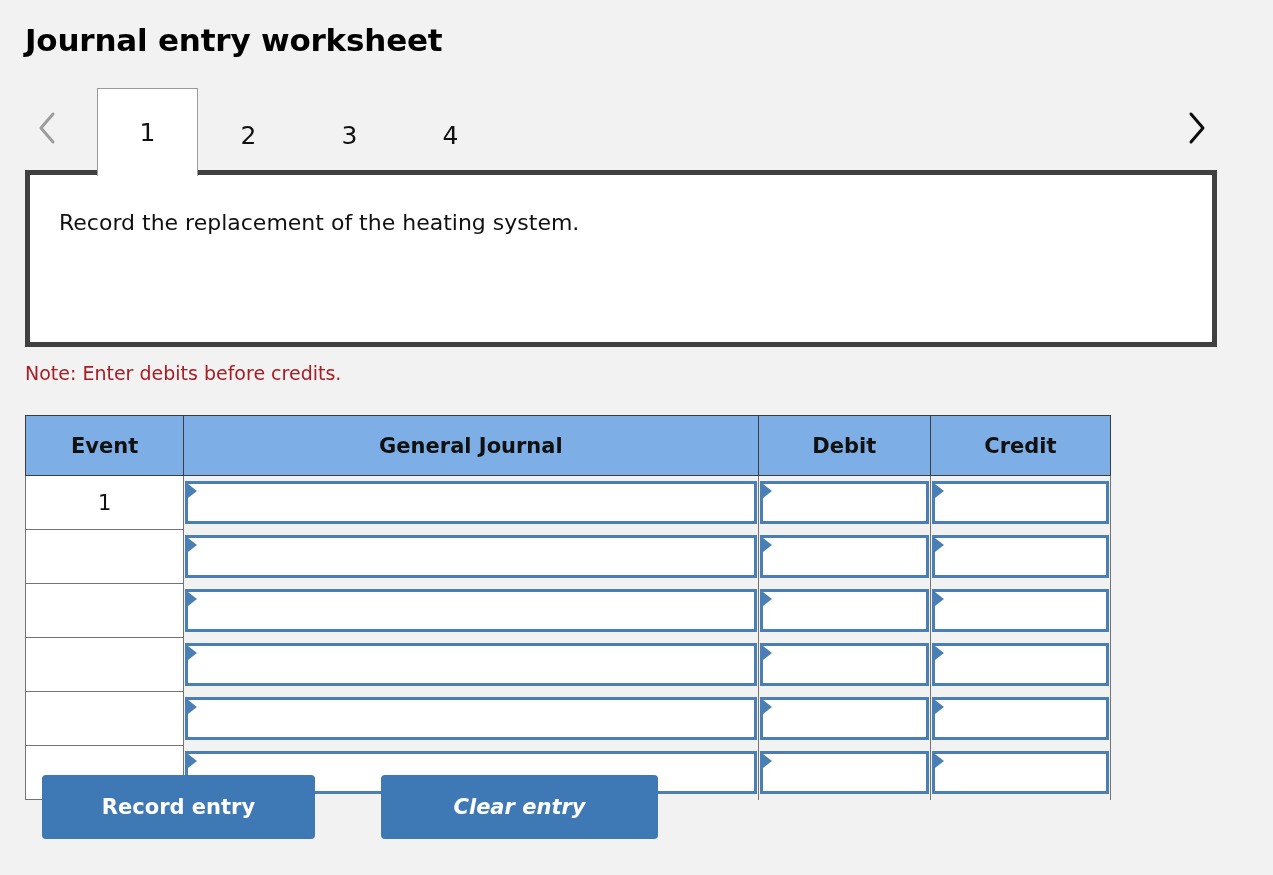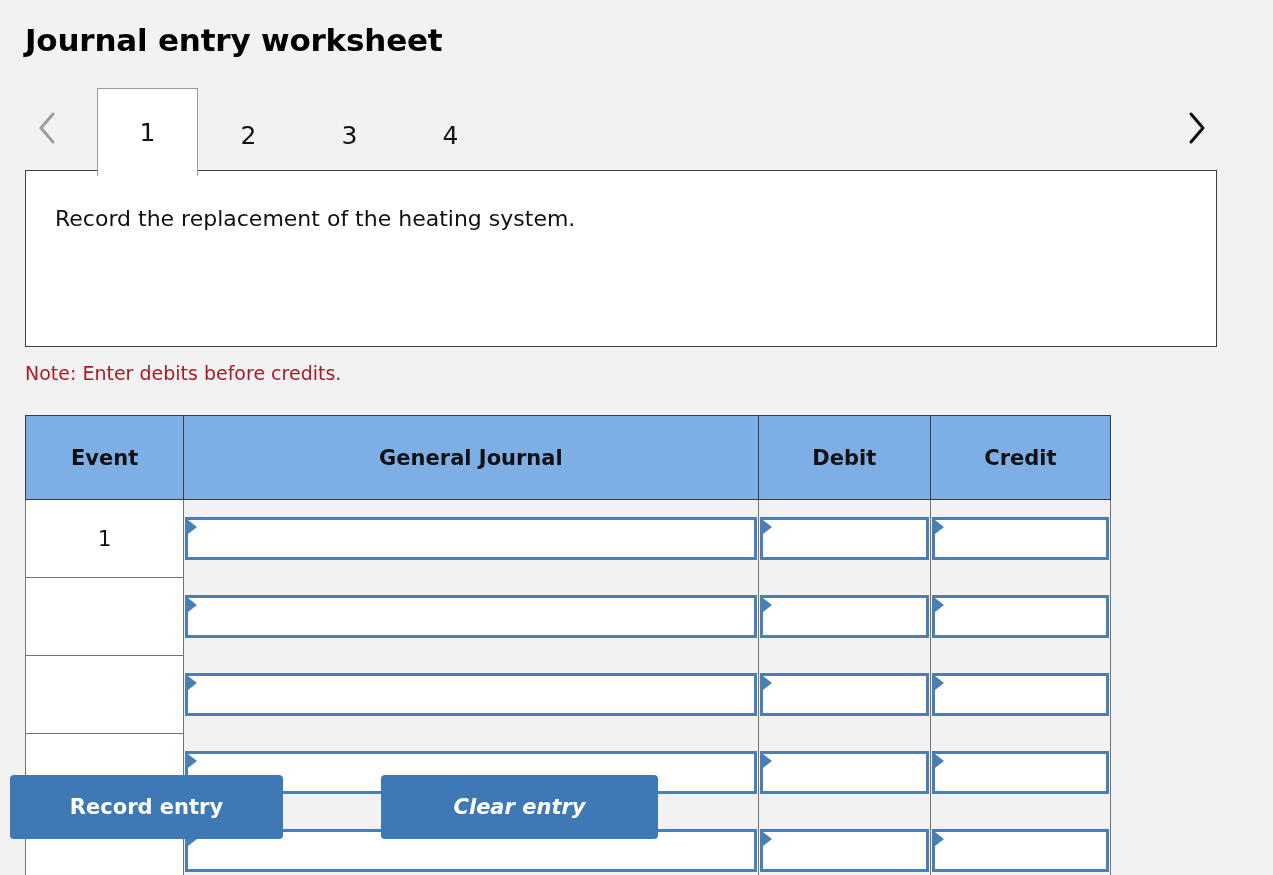--- a/index.html
+++ b/index.html
@@ -98,21 +98,21 @@
 
   
   .scenario-panel {
     position: absolute;
     left: 25px;
     top: 170px;
     width: 1192px;
     height: 177px;
     box-sizing: border-box;
     background: #ffffff;
-    border: 1px solid #404040;
+    border: 5px solid #404040;
     z-index: 1;
   }
   .scenario-text {
     position: absolute;
     left: 29px;
     top: 34px;
     font-size: 22px;
     color: #111111;
     line-height: 28px;
   }
@@ -131,21 +131,21 @@
   
   .journal {
     position: absolute;
     left: 25px;
     top: 415px;
     width: 1086px;
     border-collapse: collapse;
     table-layout: fixed;
   }
   .journal th, .journal td {
-    padding: 16px;
+    padding: 4px;
     margin: 0;
   }
   .journal th {
     background: #7daee5;
     border: 1px solid #3d3d3d;
     height: 51px;
     font-size: 21px;
     font-weight: bold;
     color: #111111;
     text-align: center;
@@ -234,21 +234,21 @@
     font-family: "DejaVu Sans", "Liberation Sans", sans-serif;
     font-size: 21px;
     font-weight: bold;
     cursor: pointer;
     user-select: none;
     display: flex;
     align-items: center;
     justify-content: center;
     white-space: nowrap;
   }
-  .btn-record { left: 10px;  width: 273px; }
+  .btn-record { left: 42px;  width: 273px; }
   .btn-clear  { left: 381px; width: 277px; font-style: italic; }
   .btn-view   { left: 915px; width: 325px; }
 </style>
 </head>
 <body>
 
 <div class="page">
 
   <div class="page-title">Journal entry worksheet</div>
 

